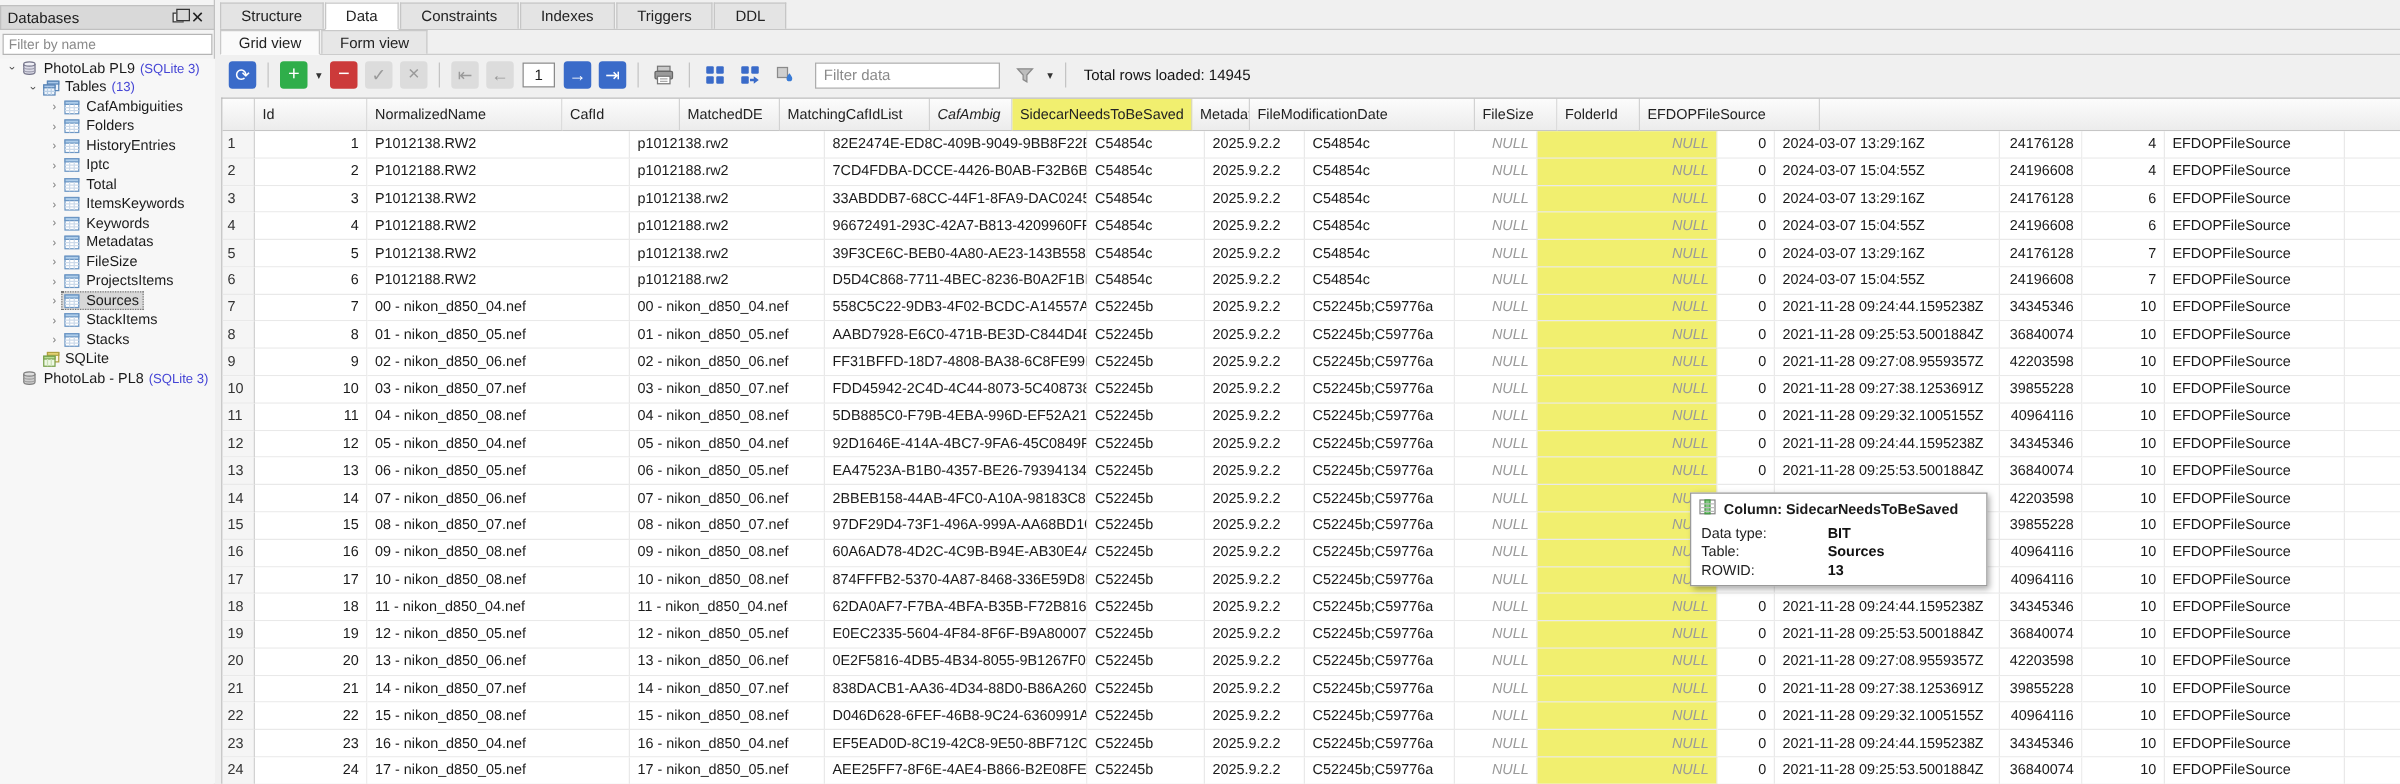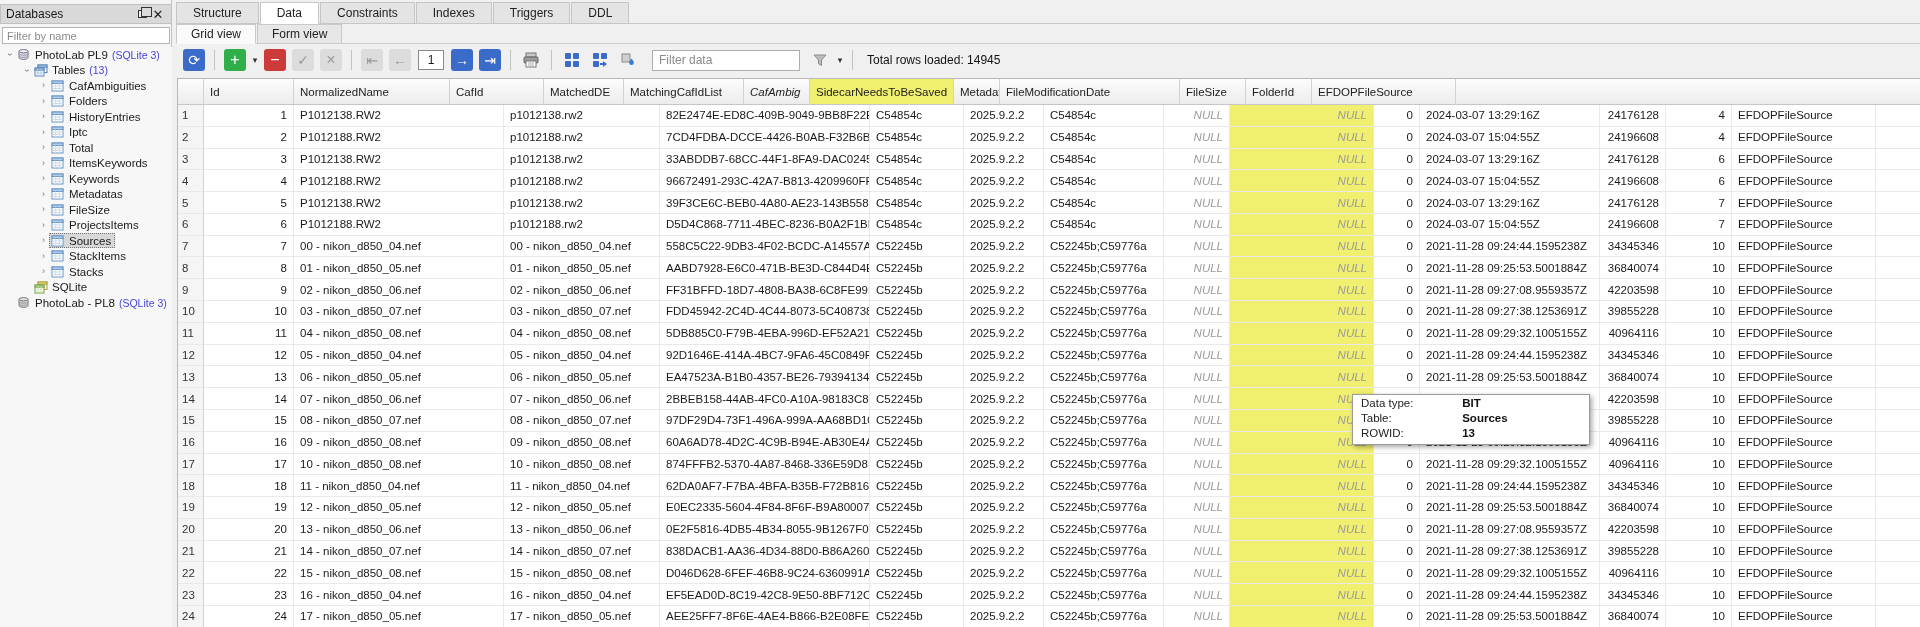--- a/index.html
+++ b/index.html
@@ -935,20 +935,30 @@
           <div class="cell num" style="width: 66px;">36840074</div>
           <div class="cell num" style="width: 66px;">10</div>
           <div class="cell" style="width: 144px;">EFDOPFileSource</div>
           <div class="cell filler"></div>
         </div>
       </div>
   </div>
 </div>
 
 <div id="tooltip">
+  <div id="tooltip-title">
+    <span id="tooltip-icon"><svg width="14" height="14" viewBox="0 0 14 14">
+          <rect x="1" y="1" width="12" height="11" fill="#fff" stroke="#888"></rect>
+          <rect x="5" y="1" width="4" height="11" fill="#7ec97e" stroke="#449a44"></rect>
+          <line x1="1" y1="4" x2="13" y2="4" stroke="#bbb"></line>
+          <line x1="1" y1="7" x2="13" y2="7" stroke="#bbb"></line>
+          <line x1="1" y1="10" x2="13" y2="10" stroke="#bbb"></line>
+        </svg></span>
+    <span>Column: SidecarNeedsToBeSaved</span>
+  </div>
   <div id="tooltip-fields">
       <div class="tip-row">
         <span class="tip-label">Data type:</span>
         <span class="tip-value">BIT</span>
       </div>
       <div class="tip-row">
         <span class="tip-label">Table:</span>
         <span class="tip-value">Sources</span>
       </div>
       <div class="tip-row">

